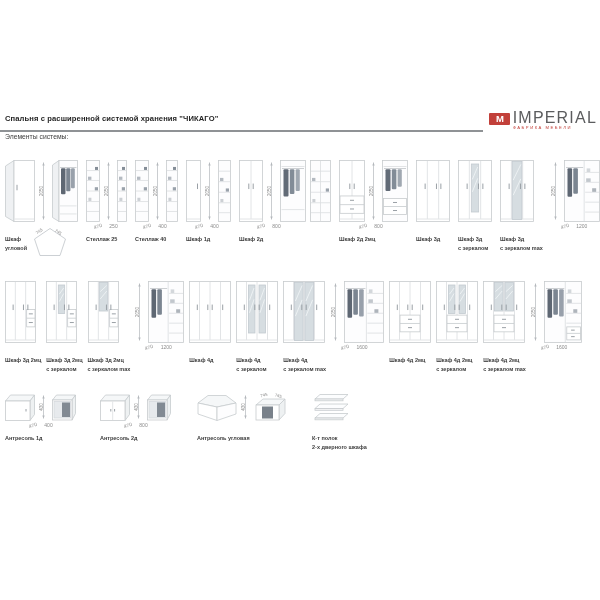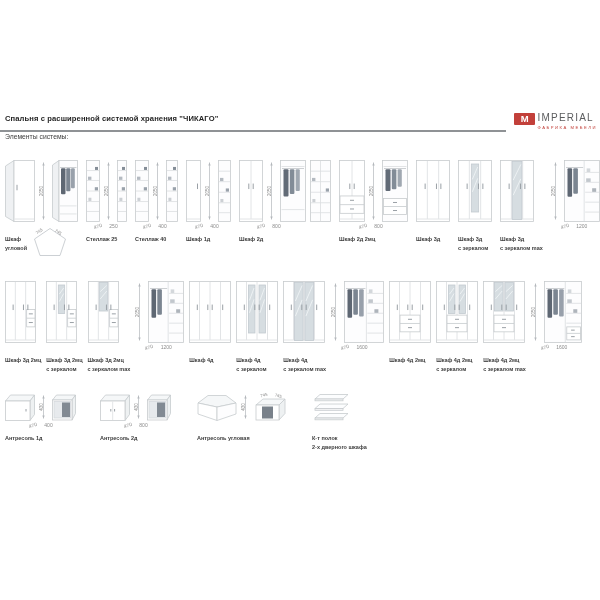--- a/index.html
+++ b/index.html
@@ -4,21 +4,21 @@
 <style>
   html,body{margin:0;padding:0;}
   body{width:600px;height:600px;background:#fff;overflow:hidden;
        font-family:"Liberation Sans",sans-serif;-webkit-font-smoothing:antialiased;}
   .page{position:relative;width:600px;height:600px;background:#fff;}
   .title{padding:114px 0 0 5px;font-size:7.6px;font-weight:bold;color:#1f1f1f;letter-spacing:.1px;}
   .rule{position:absolute;left:0;top:130px;width:506px;height:2px;background:#8f9295;}
   .logo{position:absolute;top:111px;right:3px;background:#fff;display:flex;gap:3px;align-items:flex-start;padding:2px 0 2px 6px;}
   .logo-mark{width:21px;height:12px;background:#c2403a;color:#fff;font-weight:bold;font-size:9.5px;
              line-height:12.5px;text-align:center;letter-spacing:-1.5px;border-radius:1px;}
-  .logo-brand{font-size:10px;line-height:10px;letter-spacing:1.2px;color:#5b5c5e;}
+  .logo-brand{font-size:16px;line-height:10px;letter-spacing:1.2px;color:#5b5c5e;}
   .logo-tagline{font-size:4.2px;letter-spacing:1.5px;color:#c2403a;margin-top:2px;}
   .subtitle{margin:10px 0 0 5px;font-size:6.8px;color:#3f3f3f;}
   #rows{padding-left:5px;}
   .row{display:flex;align-items:flex-start;}
   .r0{gap:8px;margin-top:20px;}
   .r1{gap:5px;margin-top:24px;}
   .r2{gap:24px;margin-top:20px;}
   .group{display:flex;flex-direction:column;}
   .views{display:flex;align-items:flex-end;gap:4px;}
   .v{display:block;line-height:0;}

